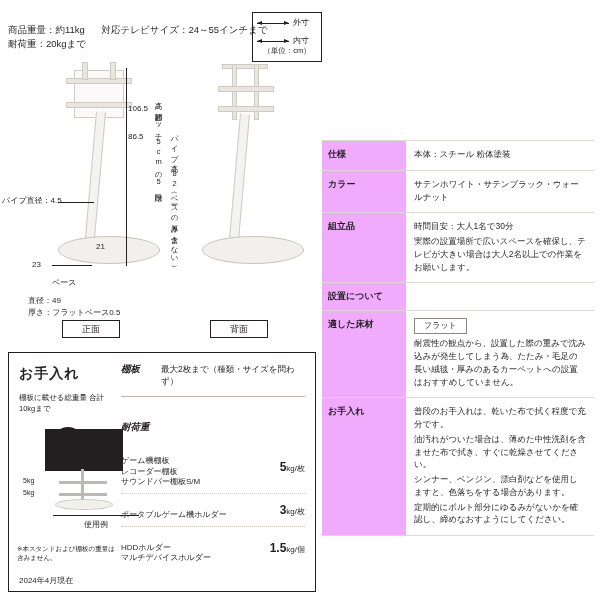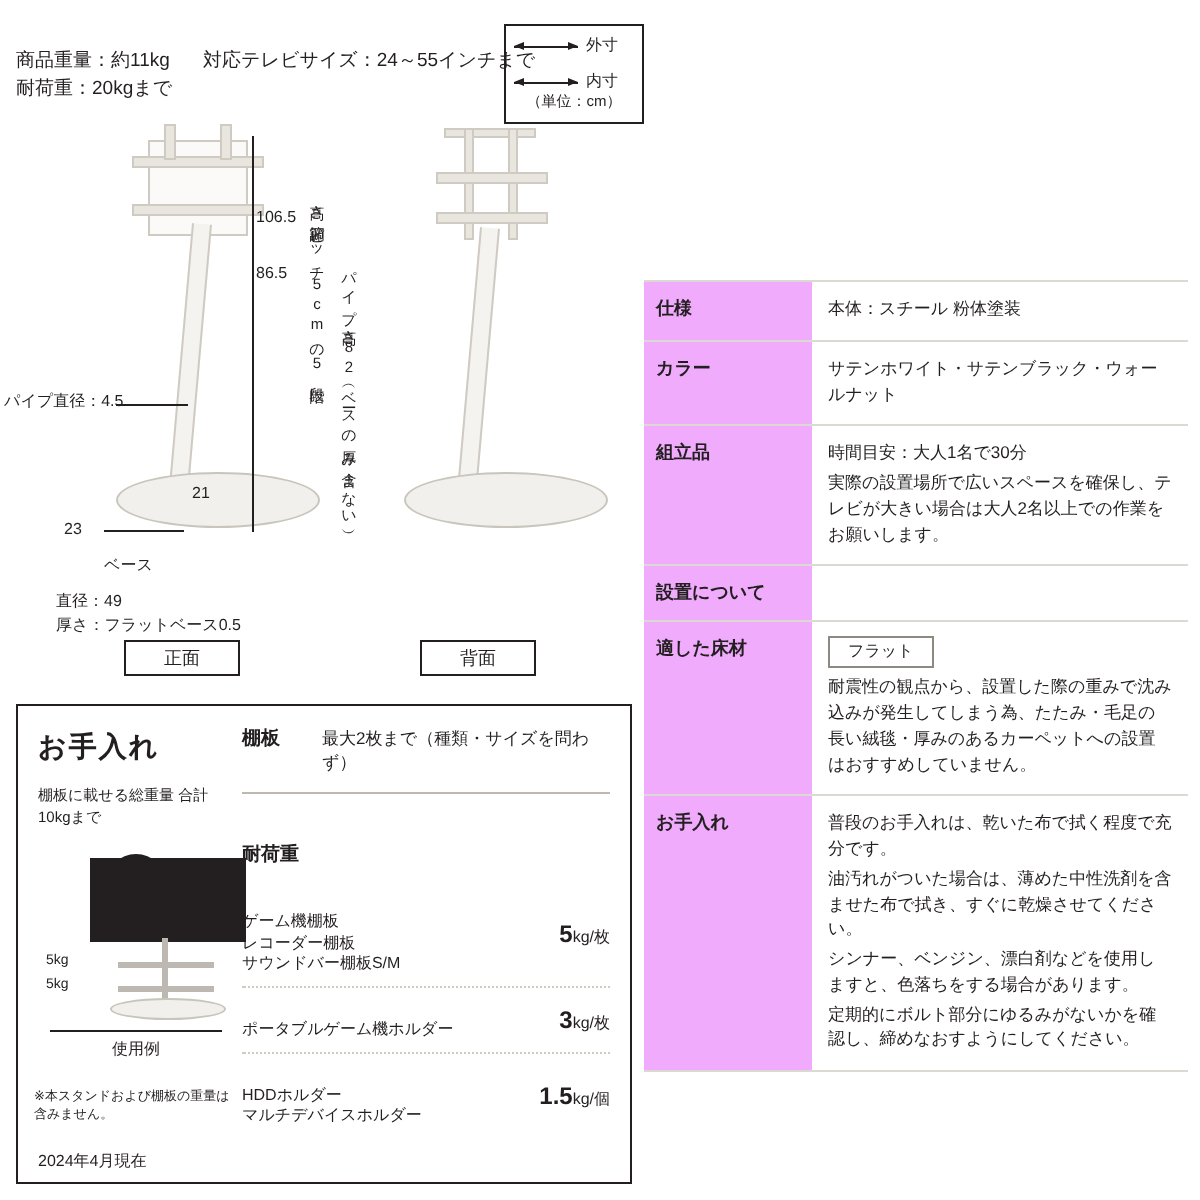--- a/index.html
+++ b/index.html
@@ -58,28 +58,28 @@
 
   
   .loadbox{position:absolute;left:8px;top:352px;width:306px;height:238px;border:1px solid #231f20;}
   .loadbox .title{position:absolute;left:10px;top:12px;font-size:14px;font-weight:bold;letter-spacing:1px;}
   .loadbox .note{position:absolute;left:10px;top:40px;width:100px;font-size:7.5px;line-height:1.4;}
   .okcircle{position:absolute;left:10px;top:74px;width:30px;height:30px;border-radius:50%;background:#231f20;color:#fff;font-size:11px;font-weight:bold;text-align:center;line-height:30px;margin-left:34px;}
   .tvill{position:absolute;left:26px;top:76px;width:86px;height:76px;}
   .tvscreen{position:absolute;left:10px;top:0;width:76px;height:40px;background:#231f20;border:1px solid #231f20;}
   .shelf{position:absolute;background:#bdb9b2;height:3px;}
   .kg{position:absolute;font-size:7px;}
-  .usecase{position:absolute;left:16px;top:162px;width:86px;text-align:center;font-size:8px;border-top:1px solid #231f20;padding-top:3px;}
+  .usecase{position:absolute;left:44px;top:162px;width:86px;text-align:center;font-size:8px;border-top:1px solid #231f20;padding-top:3px;}
   .footnote{position:absolute;left:8px;top:192px;width:104px;font-size:6.5px;line-height:1.35;}
   .datestamp{position:absolute;left:10px;top:222px;font-size:8px;}
 
   
   .lb-right{position:absolute;left:112px;top:10px;width:184px;}
   .lb-row{display:flex;align-items:flex-start;margin-bottom:8px;}
-  .lb-key{font-size:9.5px;font-weight:bold;width:40px;flex:0 0 40px;}
+  .lb-key{font-size:9.5px;font-weight:bold;width:40px;flex:0 0 40px;font-style:italic;}
   .lb-val{font-size:8.5px;padding-top:1px;}
   .lb-sub{border-top:1px solid #bdb9b2;margin-top:4px;padding-top:24px;}
   .lb-item{display:flex;align-items:center;border-bottom:1px dotted #cfcbc3;padding:5px 0;}
   .lb-item .nm{flex:1;font-size:8px;line-height:1.35;}
   .lb-item .vl{font-size:8px;text-align:right;white-space:nowrap;}
   .lb-item .vl b{font-size:12px;font-weight:bold;}
 </style>
 </head>
 <body>
 

